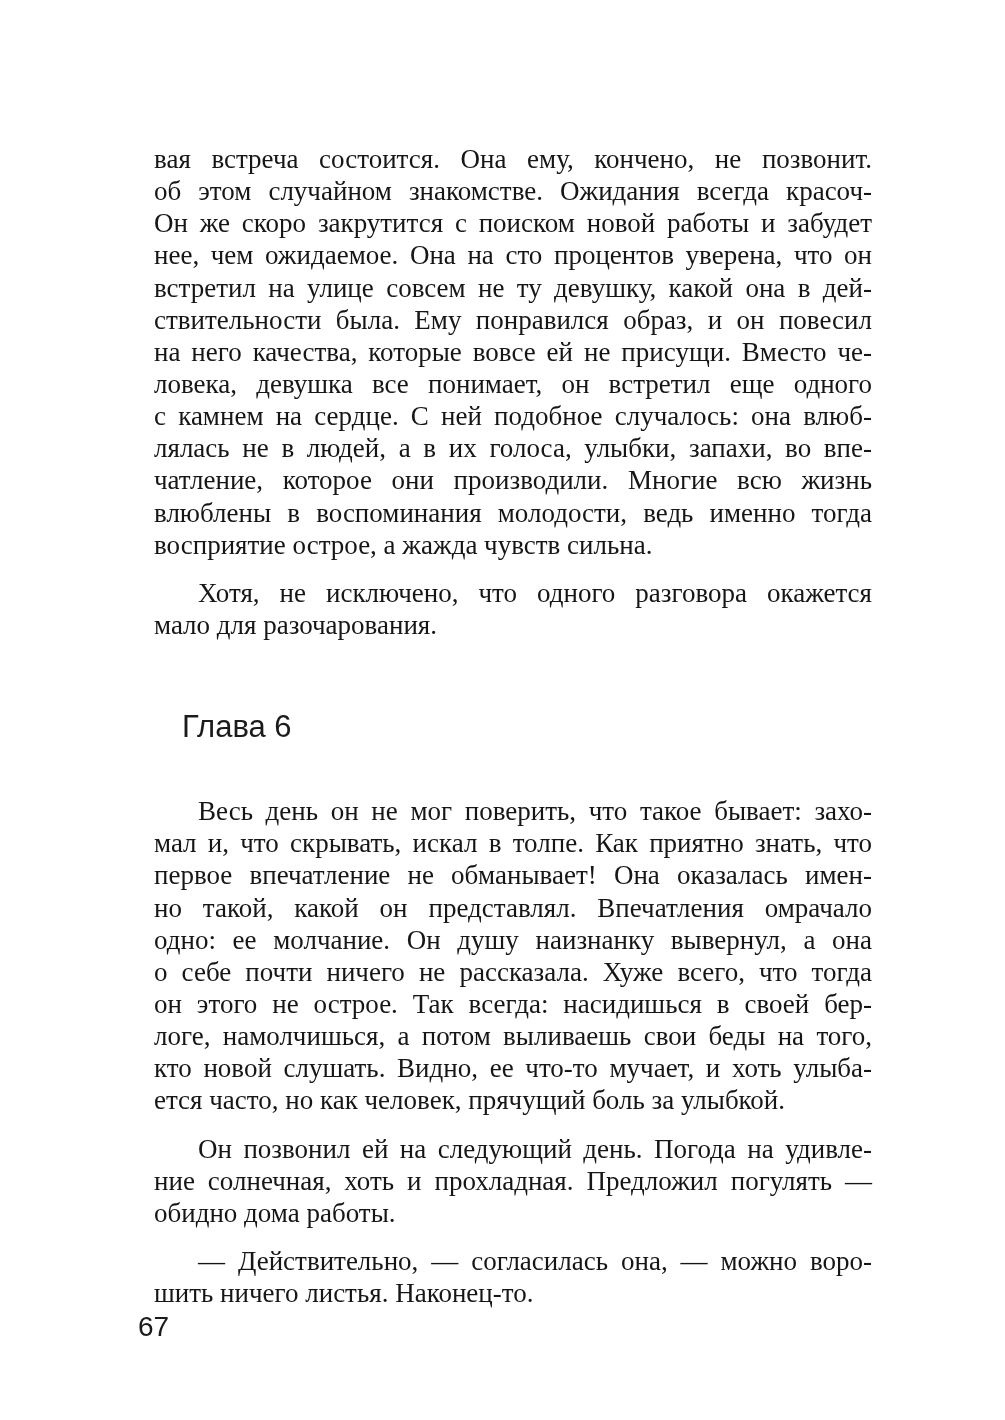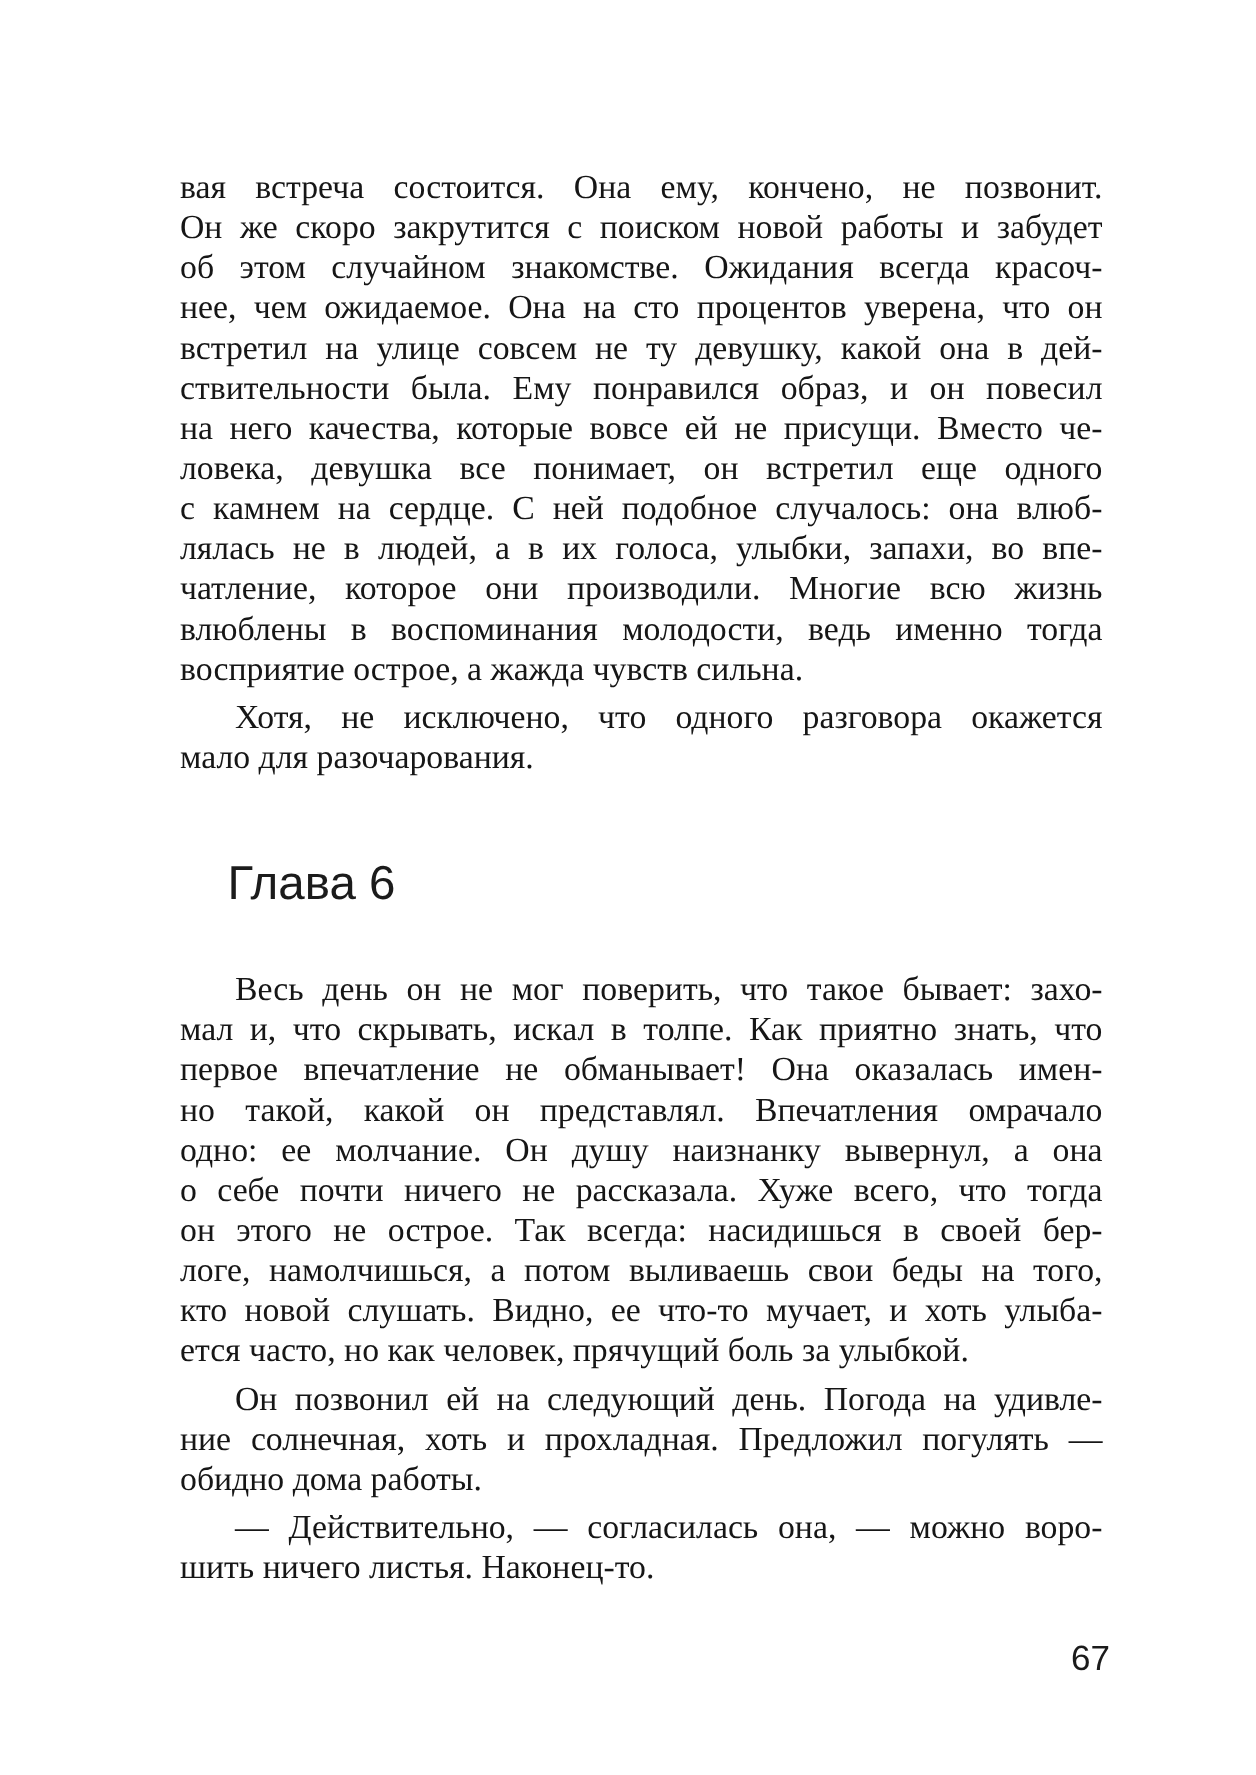--- a/index.html
+++ b/index.html
@@ -18,21 +18,21 @@
   .text-block {
     position: absolute;
     left: 138px;
     top: 127px;
     width: 750px;
     font-family: "Liberation Serif", "DejaVu Serif", serif;
     font-size: 27px;
     color: #161616;
   }
   .para {
-    margin: 6px;
+    margin: 16px;
     padding: 0;
   }
   .line {
     display: block;
     height: 32.15px;
     line-height: 32.15px;
     text-align: justify;
     text-align-last: justify;
     text-justify: inter-word;
     white-space: nowrap;
@@ -44,46 +44,46 @@
   }
   .para.indented .line:first-child {
     text-indent: 44px;
   }
   .chapter-heading {
     margin: 66px 0 48px 0;
     padding-left: 44px;
     height: 40px;
     line-height: 40px;
     font-family: "Liberation Sans", "DejaVu Sans", sans-serif;
-    font-size: 38px;
+    font-size: 31px;
     font-weight: 400;
     color: #1b1b1b;
     text-align: left;
   }
   .folio {
     position: absolute;
     left: 138px;
     top: 1310px;
     width: 750px;
-    text-align: right;
+    text-align: left;
     font-family: "Liberation Sans", "DejaVu Sans", sans-serif;
     font-size: 28px;
     line-height: 34px;
     color: #1b1b1b;
   }
 </style>
 </head>
 <body>
 
 <div class="page">
   <div class="text-block">
       <div class="para">
         <div class="line">вая встреча состоится. Она ему, кончено, не позвонит.</div>
+        <div class="line">об этом случайном знакомстве. Ожидания всегда красоч-</div>
         <div class="line">Он же скоро закрутится с поиском новой работы и забудет</div>
-        <div class="line">об этом случайном знакомстве. Ожидания всегда красоч-</div>
         <div class="line">нее, чем ожидаемое. Она на сто процентов уверена, что он</div>
         <div class="line">встретил на улице совсем не ту девушку, какой она в дей-</div>
         <div class="line">ствительности была. Ему понравился образ, и он повесил</div>
         <div class="line">на него качества, которые вовсе ей не присущи. Вместо че-</div>
         <div class="line">ловека, девушка все понимает, он встретил еще одного</div>
         <div class="line">с камнем на сердце. С ней подобное случалось: она влюб-</div>
         <div class="line">лялась не в людей, а в их голоса, улыбки, запахи, во впе-</div>
         <div class="line">чатление, которое они производили. Многие всю жизнь</div>
         <div class="line">влюблены в воспоминания молодости, ведь именно тогда</div>
         <div class="line last">восприятие острое, а жажда чувств сильна.</div>

